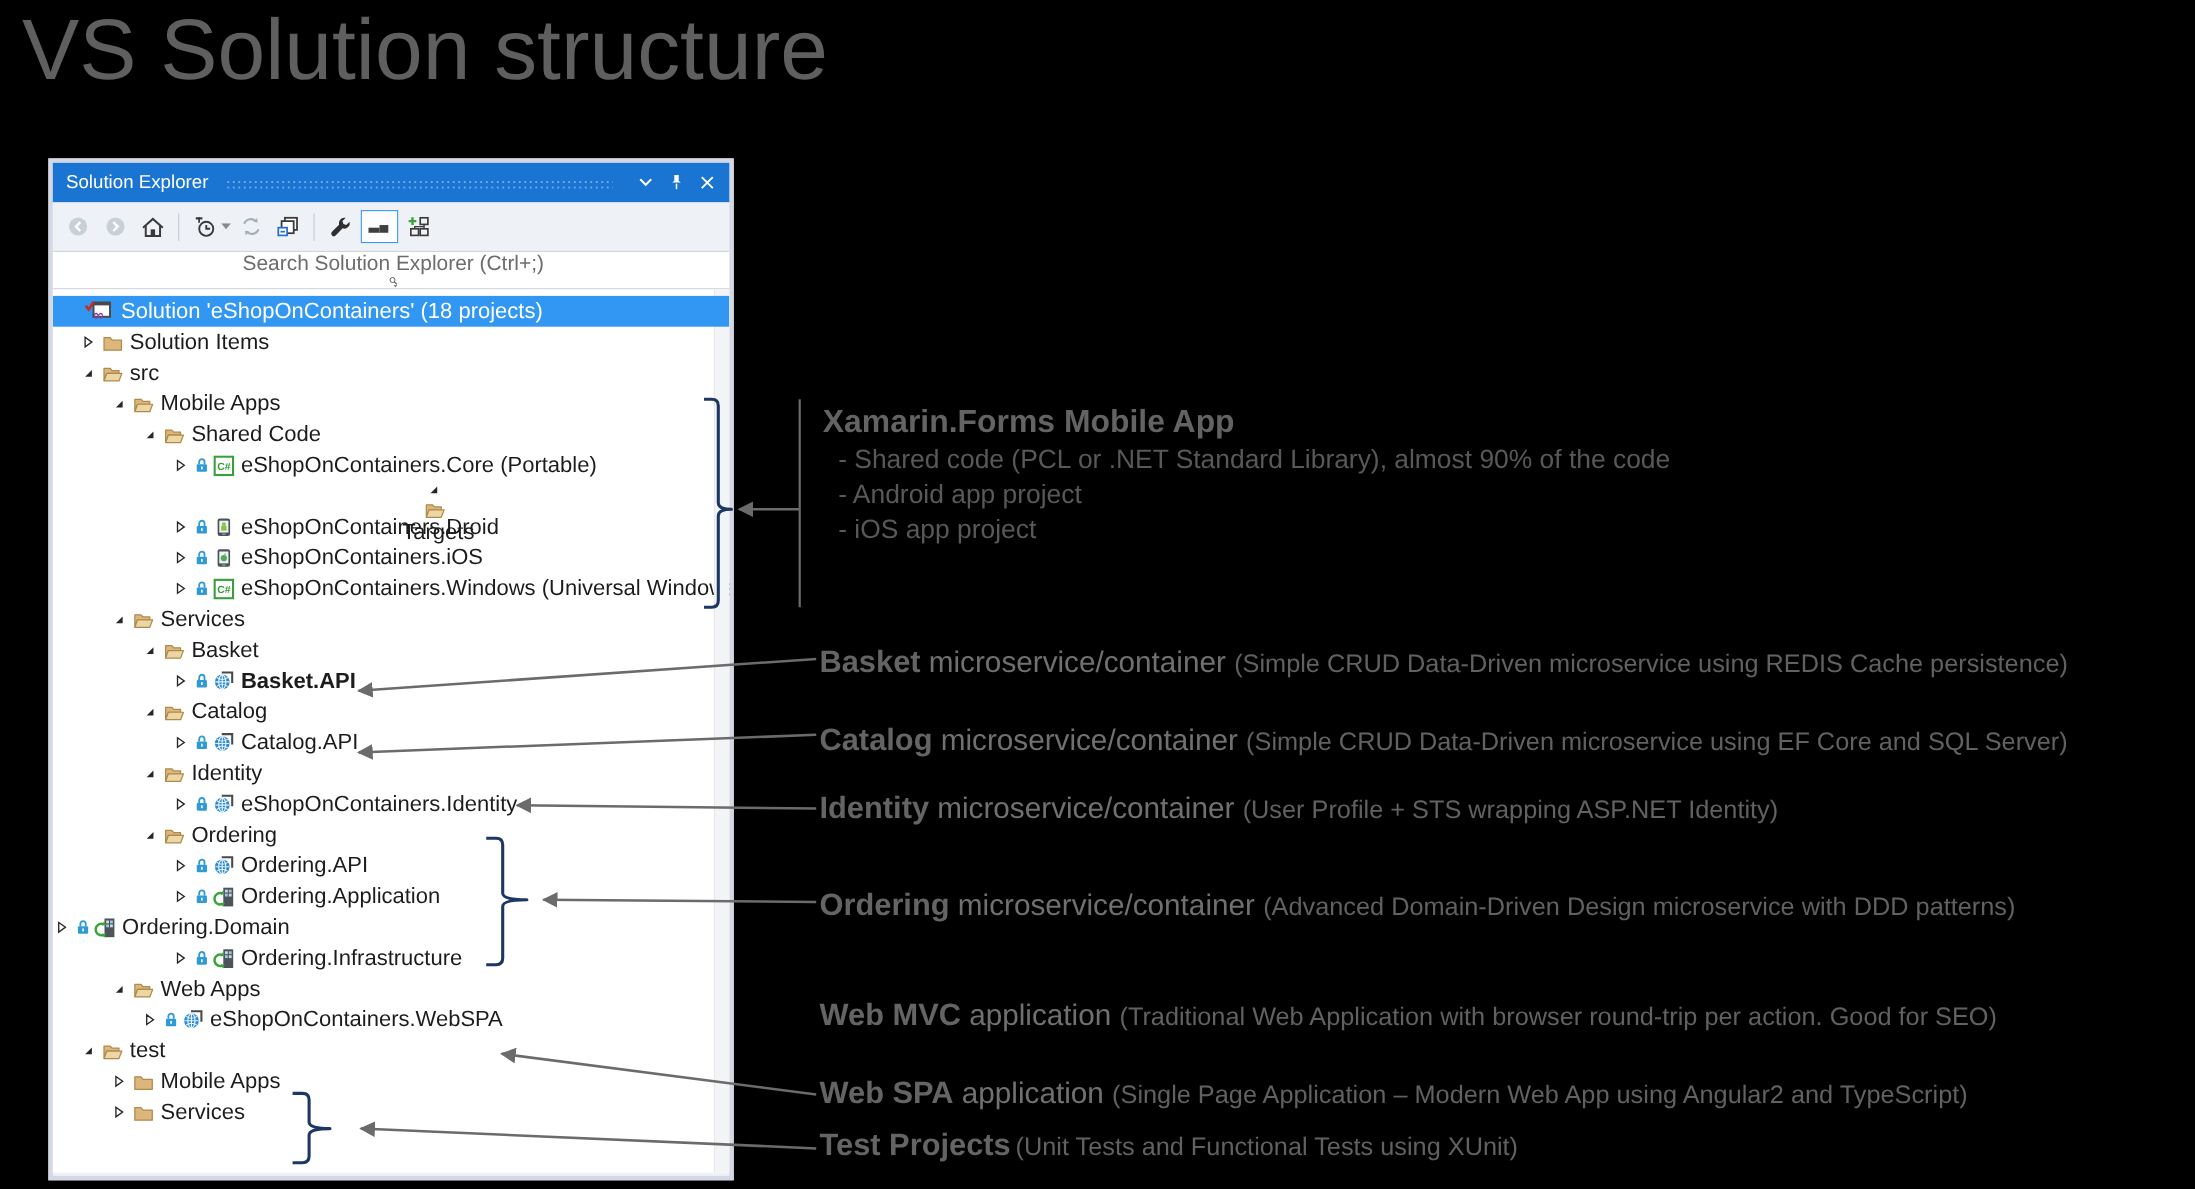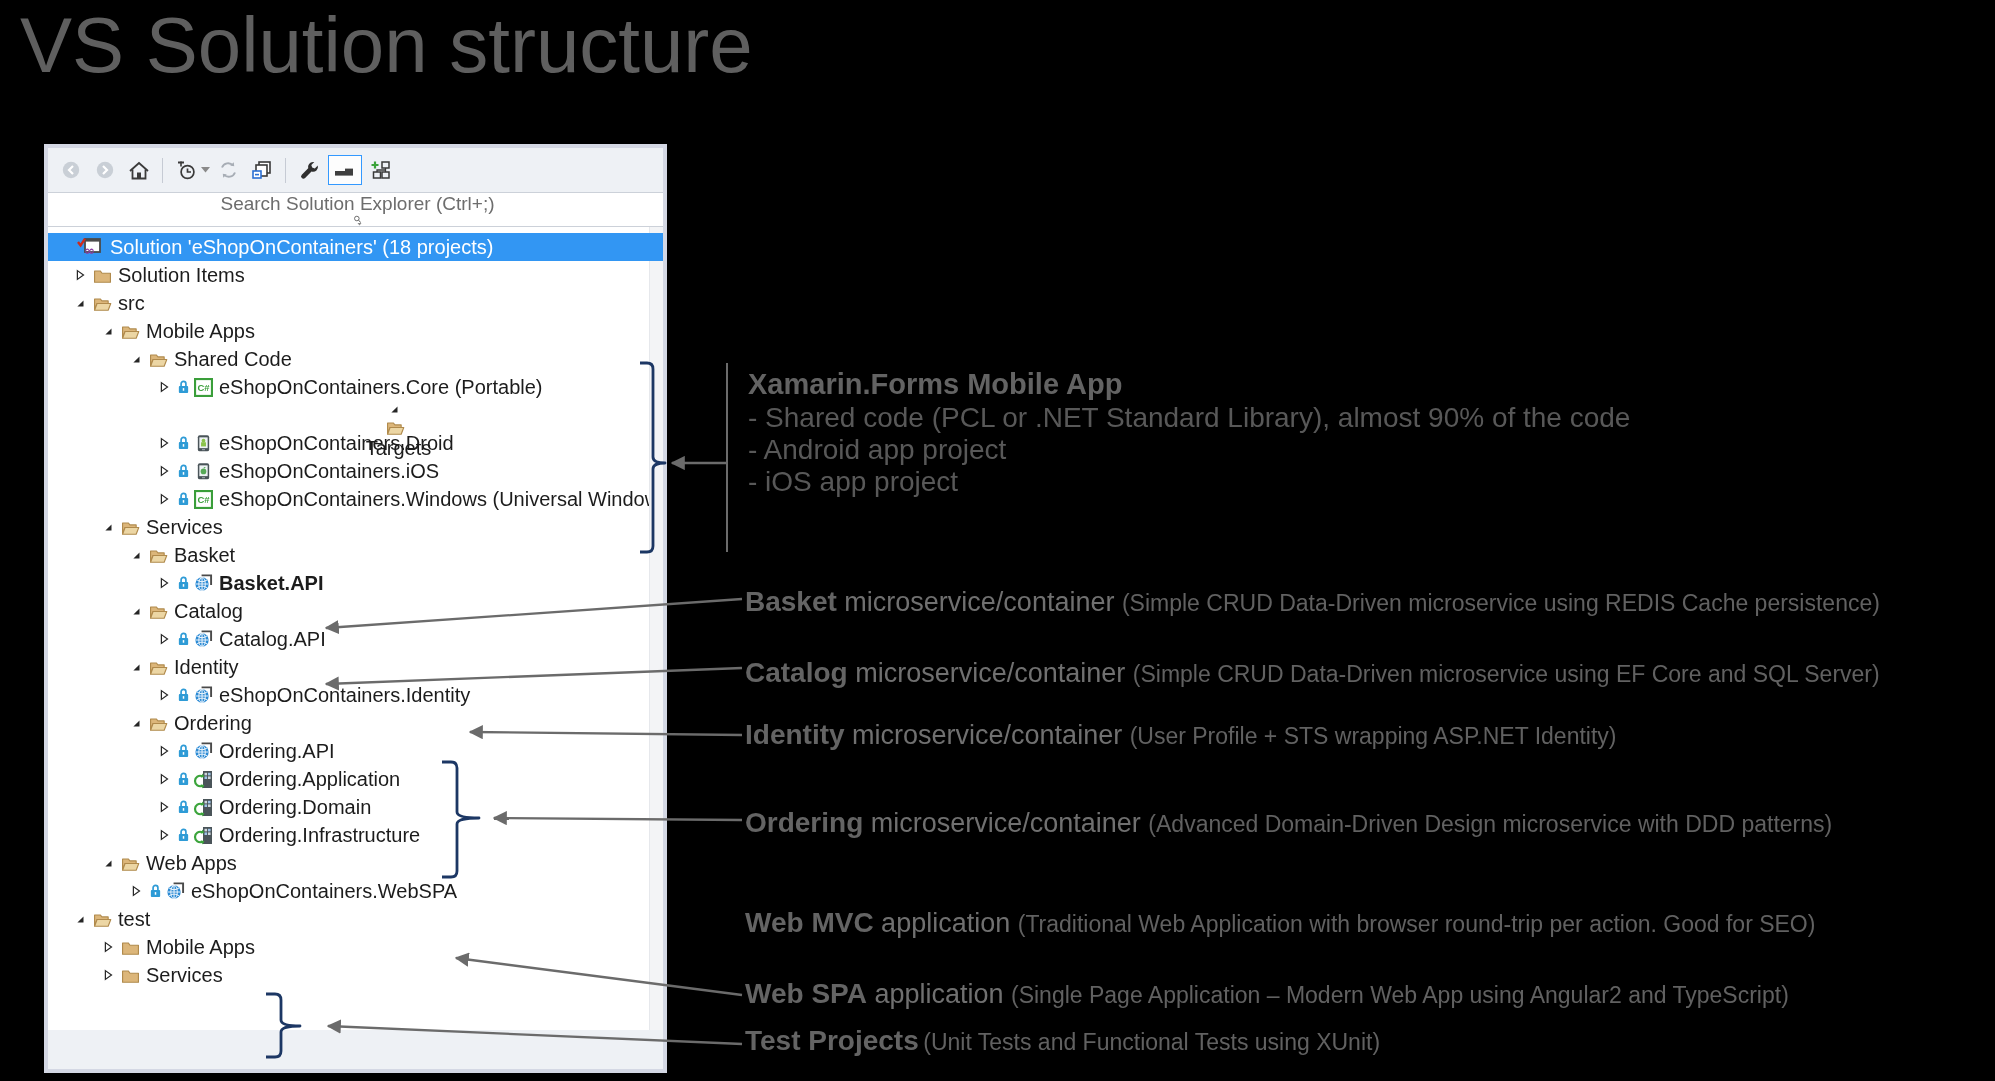--- a/index.html
+++ b/index.html
@@ -39,35 +39,55 @@
   .trow .lbl{font-size:20px;color:#1c1c1c;margin-left:6px;}
   .trow.selected .lbl{color:#fff;}
   .trow.boldlbl .lbl{font-weight:700;}
   .exp{width:16px;height:16px;flex:0 0 16px;display:flex;align-items:center;justify-content:center;margin-right:4px;}
   .ticon{width:20px;height:20px;flex:0 0 20px;display:flex;align-items:center;justify-content:center;}
   .licon{width:14px;height:16px;flex:0 0 14px;display:flex;align-items:center;justify-content:center;margin-right:3px;}
 
   
   .xa-block{position:absolute;left:748px;top:366px;white-space:nowrap;}
   .xa-title{font-size:29px;font-weight:700;color:#636363;line-height:36px;}
-  .xa-bullet{font-size:28px;color:#585858;line-height:32px;}
+  .xa-bullet{font-size:24px;color:#585858;line-height:32px;margin-left:14px;}
 
   .note{position:absolute;left:745px;white-space:nowrap;line-height:34px;}
   .note .bld{font-size:28px;font-weight:700;color:#646464;}
   .note .mid{font-size:27px;color:#707070;}
   .note .paren{font-size:23px;color:#616161;}
 
   #connectors{position:absolute;left:0;top:0;z-index:10;pointer-events:none;}
 </style>
 </head>
 <body>
 
 <div class="slide-title">VS Solution structure</div>
 
 <div class="panel">
+  <div class="titlebar">
+    <span class="tb-text">Solution Explorer</span>
+    <div class="tb-grip"></div>
+    <div class="tb-btn">
+      <svg width="12" height="8" viewBox="0 0 12 8">
+          <path d="M1 1 L6 6 L11 1" stroke="#fff" stroke-width="1.8" fill="none"></path>
+        </svg>
+    </div>
+    <div class="tb-btn">
+      <svg width="14" height="16" viewBox="0 0 14 16">
+          <path d="M5 1 h4 v5.5 l2 1.5 H3 l2-1.5 Z" fill="#fff"></path>
+          <rect x="6.3" y="9" width="1.4" height="5" fill="#fff"></rect>
+        </svg>
+    </div>
+    <div class="tb-btn">
+      <svg width="12" height="12" viewBox="0 0 12 12">
+          <path d="M1 1 L11 11 M11 1 L1 11" stroke="#fff" stroke-width="1.8"></path>
+        </svg>
+    </div>
+  </div>
 
   <div class="toolbar" id="toolbar">
       <div class="tbar-btn">
         <svg width="20" height="20" viewBox="0 0 20 20">
           <circle cx="10" cy="10" r="8.2" fill="#c9cfd6"></circle>
           <path d="M12 6 L8 10 L12 14" stroke="#fff" stroke-width="2.2" fill="none"></path>
         </svg>
       </div>
       <div class="tbar-btn">
         <svg width="20" height="20" viewBox="0 0 20 20">
@@ -501,21 +521,21 @@
             <rect x="15" y="2.8" width="2.6" height="2.6" fill="#9ec3e8"></rect>
             <rect x="11.5" y="6.4" width="2.6" height="2.6" fill="#9ec3e8"></rect>
             <rect x="15" y="6.4" width="2.6" height="2.6" fill="#cfd8dc"></rect>
             <path d="M9.2 6.2 a5.2 5.2 0 1 0 0 9.6" fill="none" stroke="#3ba43b" stroke-width="2.2"></path>
             <path d="M9.6 3.6 l1.8 3.4 -3.8 .4 Z" fill="#3ba43b"></path>
             <path d="M9.6 18.4 l1.8 -3.4 -3.8 -.4 Z" fill="#3ba43b"></path>
           </svg>
         </span>
         <span class="lbl">Ordering.Application</span>
       </div>
-      <div class="trow" style="padding-left: 108px;">
+      <div class="trow" style="">
         <span class="exp">
           <svg width="14" height="14" viewBox="0 0 16 16">
             <path d="M5 3 L12 8 L5 13 Z" fill="none" stroke="#262626" stroke-width="1.4"></path>
           </svg>
         </span>
         <span class="licon">
           <svg width="13" height="16" viewBox="0 0 14 16">
             <path d="M4.4 7 V4.6 a2.6 2.6 0 0 1 5.2 0 V7" fill="none" stroke="#2e9bd6" stroke-width="1.8"></path>
             <rect x="2" y="7" width="10" height="7.4" rx="1" fill="#2e9bd6"></rect>
             <rect x="6.2" y="9.2" width="1.6" height="2.8" fill="#fff"></rect>

